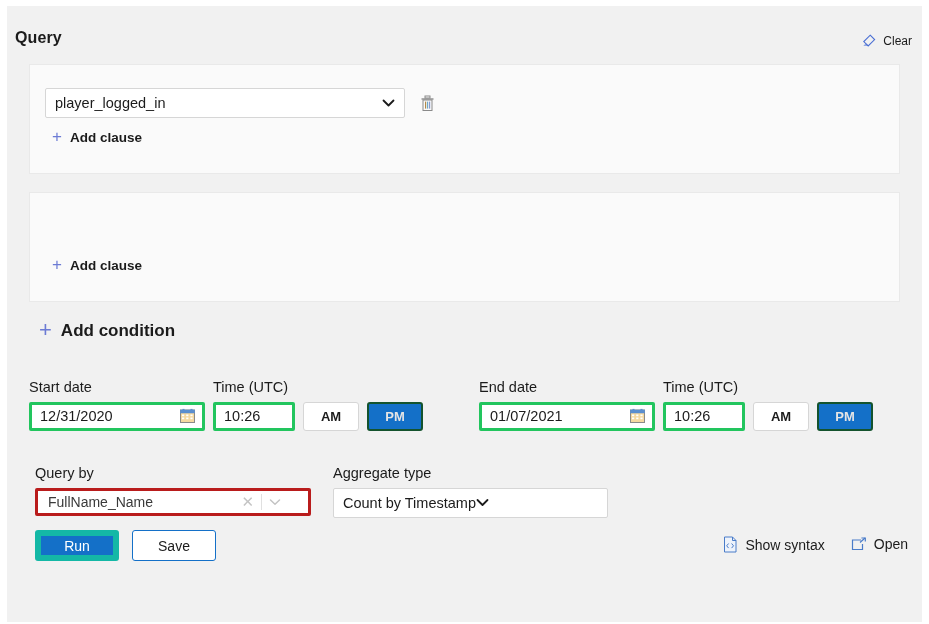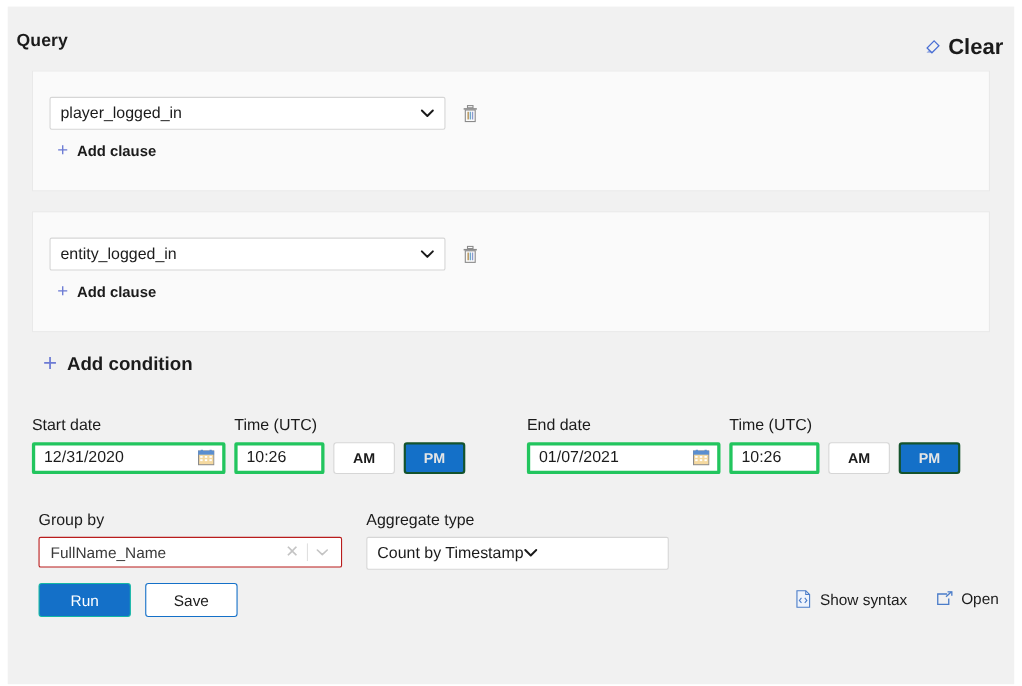--- a/index.html
+++ b/index.html
@@ -38,25 +38,24 @@
     color: #1b1b1b;
     letter-spacing: .1px;
   }
   .clear-link {
     position: absolute;
     right: 10px;
     top: 27px;
     display: flex;
     align-items: center;
     gap: 6px;
-    font-size: 20px;
+    font-size: 12px;
     color: #1b1b1b;
     cursor: pointer;
     user-select: none;
-    font-weight: bold;
   }
   .clear-link .lbl { line-height: 1; }
 
   
   .conditions {
     margin: 0 22px 0 22px;
   }
   .condition-card {
     background: #fafafa;
     border: 1px solid #e9e9e9;
@@ -218,25 +217,25 @@
     height: 58px;
   }
   .gb-block { position: absolute; top: 0; }
   .gb-block.group { left: 28px; }
   .gb-block.agg { left: 326px; }
   .multiselect {
     width: 276px;
     height: 28px;
     box-sizing: border-box;
     background: #ffffff;
-    border: 1px solid #b91c1c;
+    border: 3px solid #b91c1c;
     border-radius: 2px;
     display: flex;
     align-items: center;
-    padding: 0 4px 0 10px;
+    padding: 0 20px 0 10px;
     font-size: 14px;
     color: #3a3a3a;
     position: relative;
     cursor: pointer;
   }
   .multiselect .val { flex: 1; }
   .ms-clear {
     color: #c4c4c4;
     font-size: 15px;
     padding: 0 7px;
@@ -281,21 +280,21 @@
     font-size: 14px;
     cursor: pointer;
     user-select: none;
   }
   .btn-run {
     position: absolute;
     left: 28px;
     top: 0;
     width: 84px;
     background: #1470c8;
-    border: 1px solid #14b8a6;
+    border: 6px solid #14b8a6;
     color: #ffffff;
   }
   .btn-save {
     position: absolute;
     left: 125px;
     top: 0;
     width: 84px;
     background: #ffffff;
     border: 1px solid #1470c8;
     color: #1b1b1b;
@@ -362,42 +361,20 @@
           </span>
         </div>
       </div>
       <div class="add-clause">
         <span class="plus-ico">+</span>
         <span>Add clause</span>
       </div>
     </div>
 
     <div class="condition-card">
-      <div class="clause-row">
-        <div class="clause-select">
-          <span>entity_logged_in</span>
-          <span class="chev">
-            <svg width="13" height="9" viewBox="0 0 13 9">
-              <path d="M1.5 2 L6.5 7 L11.5 2" fill="none" stroke="#1b1b1b" stroke-width="1.8" stroke-linecap="round" stroke-linejoin="round"></path>
-            </svg>
-          </span>
-        </div>
-        <div class="trash-btn">
-          <span>
-            <svg width="15" height="17" viewBox="0 0 15 17">
-              <rect x="5" y="1" width="5" height="2" fill="none" stroke="#8a8a8a" stroke-width="1"></rect>
-              <rect x="1.5" y="3.3" width="12" height="1.4" fill="#8a8a8a"></rect>
-              <rect x="3" y="5" width="9" height="10.5" fill="none" stroke="#8a8a8a" stroke-width="1"></rect>
-              <rect x="5" y="6.6" width="1.2" height="7" fill="#b08a4a"></rect>
-              <rect x="7" y="6.6" width="1.2" height="7" fill="#6fa8c8"></rect>
-              <rect x="9" y="6.6" width="1.2" height="7" fill="#8a9ad0"></rect>
-            </svg>
-          </span>
-        </div>
-      </div>
       <div class="add-clause">
         <span class="plus-ico">+</span>
         <span>Add clause</span>
       </div>
     </div>
 
   </div>
 
   <div class="add-condition">
     <span class="plus-ico">+</span>
@@ -469,21 +446,21 @@
       <div class="ampm-group">
         <div class="ampm off">AM</div>
         <div class="ampm on">PM</div>
       </div>
     </div>
 
   </div>
 
   <div class="groupby-row">
     <div class="gb-block group">
-      <div class="field-label">Group by</div>
+      <div class="field-label">Query by</div>
       <div class="multiselect">
         <span class="val">FullName_Name</span>
         <span class="ms-clear">✕</span>
         <span class="ms-sep"></span>
         <span class="ms-chev">
           <svg width="12" height="8" viewBox="0 0 12 8">
             <path d="M1.5 2 L6 6.2 L10.5 2" fill="none" stroke="#c4c4c4" stroke-width="1.5" stroke-linecap="round" stroke-linejoin="round"></path>
           </svg>
         </span>
       </div>

